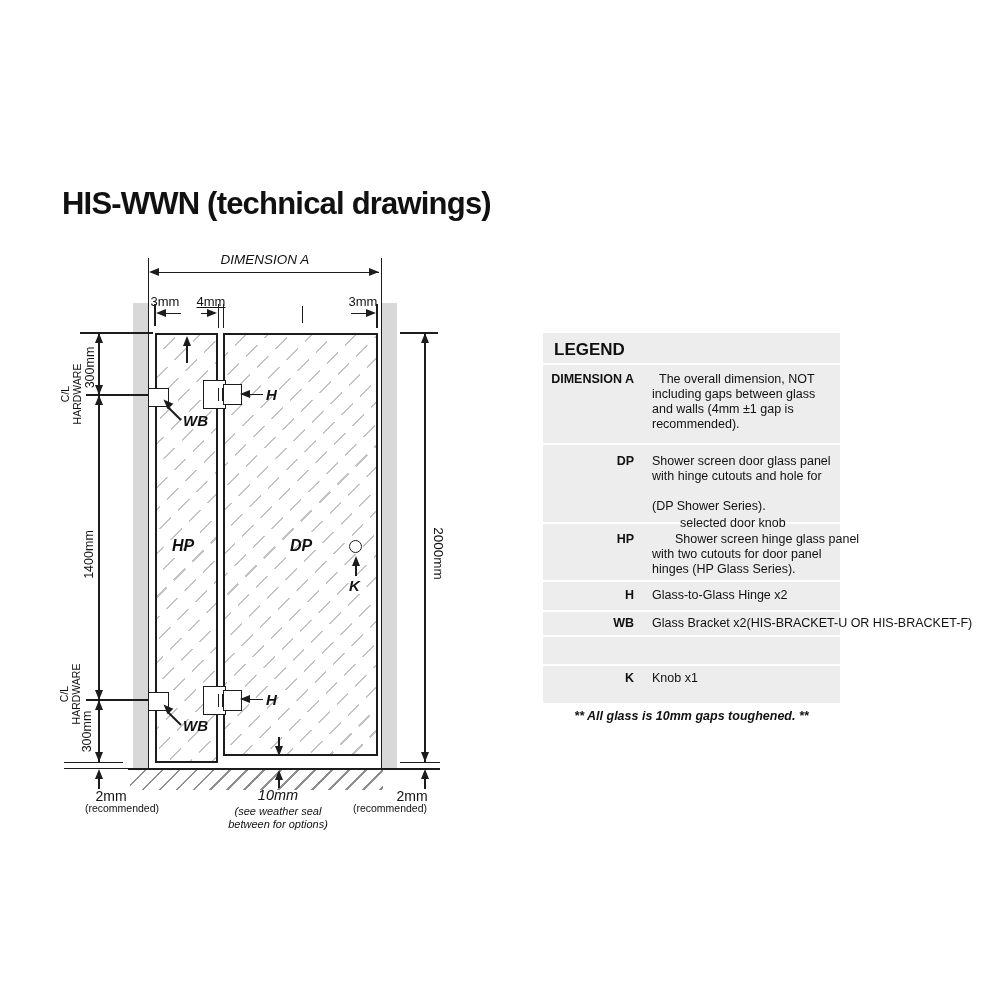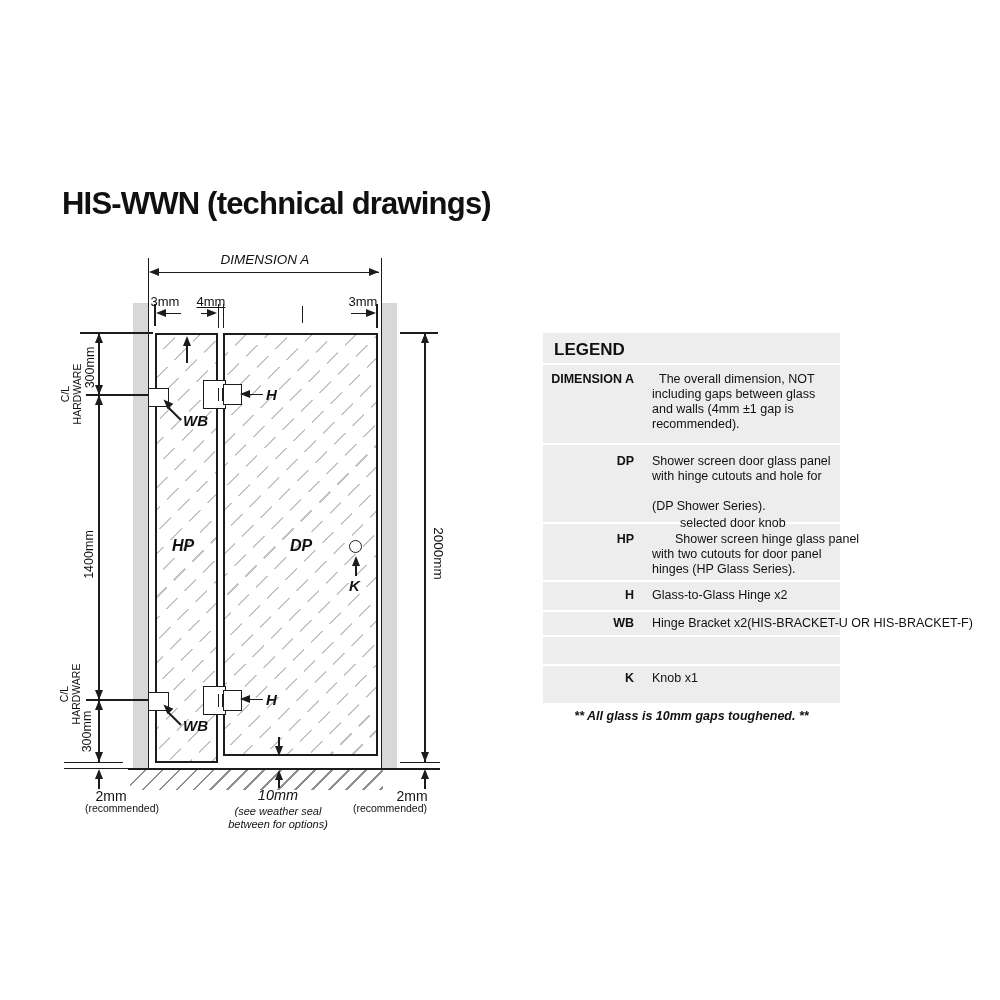--- a/index.html
+++ b/index.html
@@ -188,21 +188,21 @@
 
     <div class="term rgt" style="left:544px;top:532px;width:90px;">HP</div>
     <div class="desc" style="left:652px;top:532px;margin-left:23px;">Shower screen hinge glass panel</div>
     <div class="desc" style="left:652px;top:547px;">with two cutouts for door panel</div>
     <div class="desc" style="left:652px;top:562px;">hinges (HP Glass Series).</div>
 
     <div class="term rgt" style="left:544px;top:588px;width:90px;">H</div>
     <div class="desc" style="left:652px;top:588px;">Glass-to-Glass Hinge x2</div>
 
     <div class="term rgt" style="left:544px;top:616px;width:90px;">WB</div>
-    <div class="desc" style="left:652px;top:616px;">Hinge Bracket x2(HIS-BRACKET-U OR HIS-BRACKET-F)</div>
+    <div class="desc" style="left:652px;top:616px;">Glass Bracket x2(HIS-BRACKET-U OR HIS-BRACKET-F)</div>
 
     <div class="term rgt" style="left:544px;top:671px;width:90px;">K</div>
     <div class="desc" style="left:652px;top:671px;">Knob x1</div>
 
     <div class="lbl it ctr" style="left:543px;top:709px;width:297px;font-size:12.5px;font-weight:600;">** All glass is 10mm gaps toughened. **</div>
   </div>
 
 </div>
 
 </body></html>

